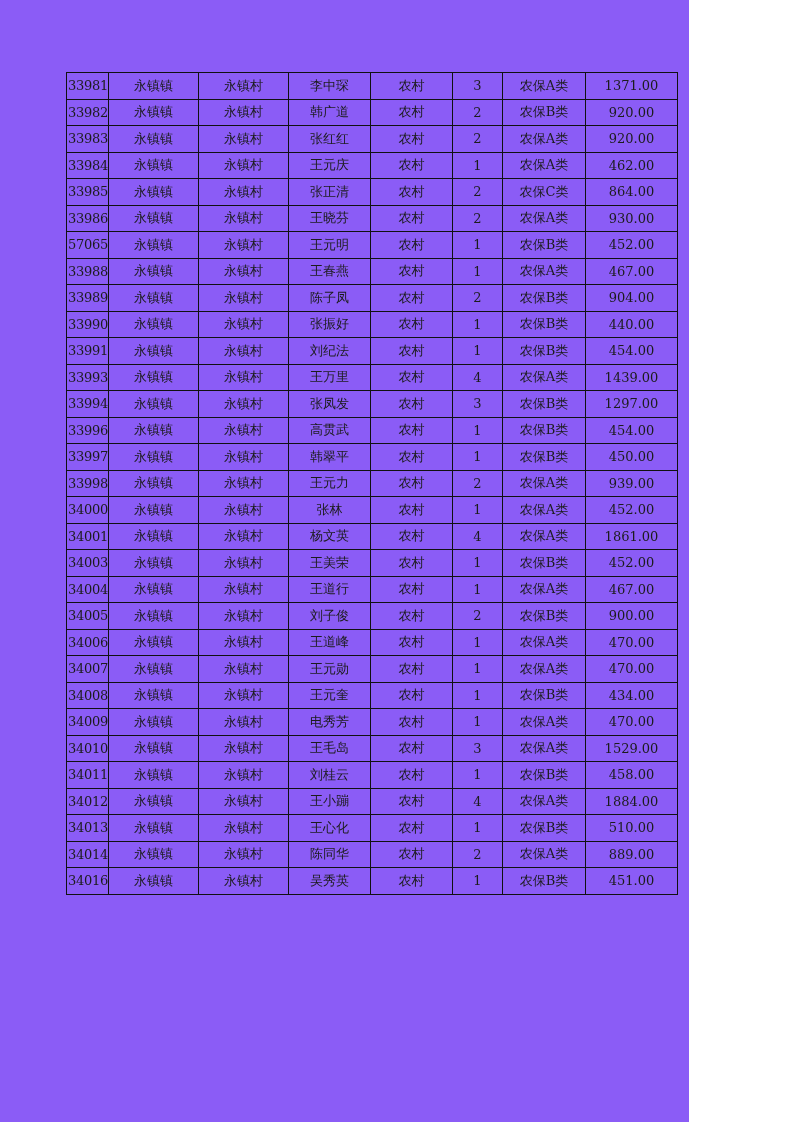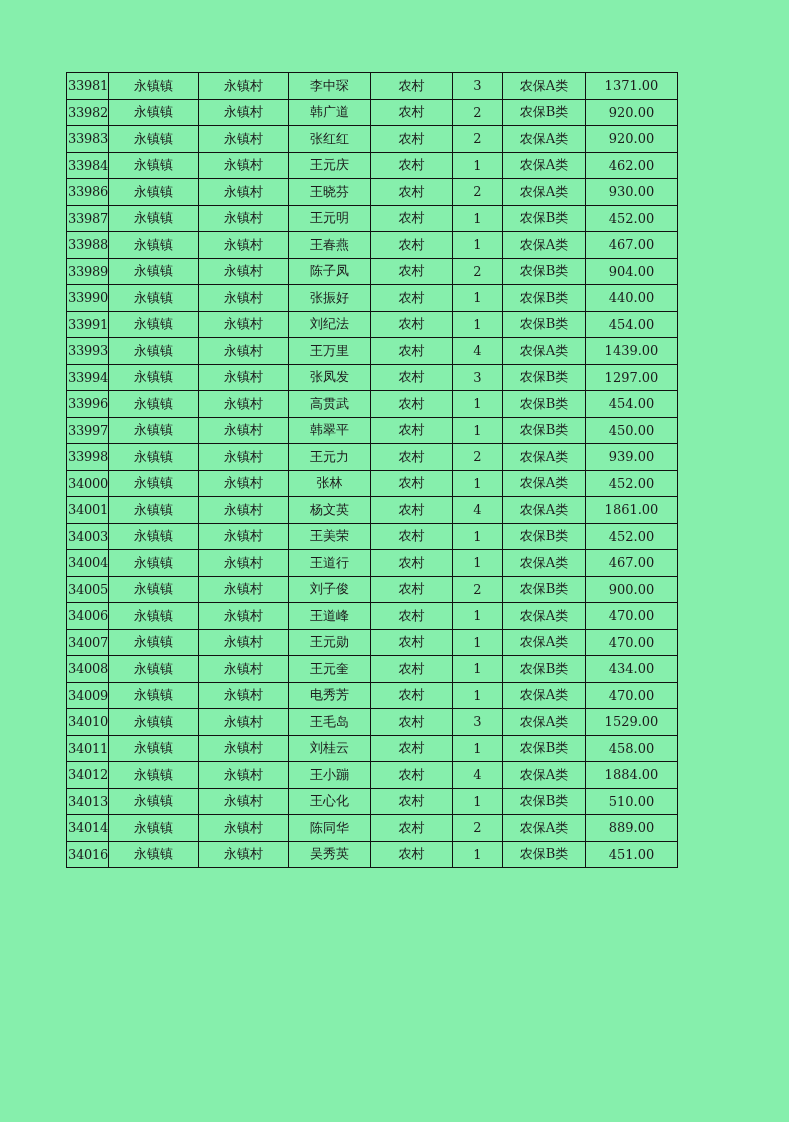--- a/index.html
+++ b/index.html
@@ -2,23 +2,23 @@
 <html><head>
 <meta charset="utf-8">
 <style>
   html, body {
     margin: 0;
     padding: 0;
     background: #ffffff;
   }
   .page {
     position: relative;
-    width: 789px;
+    width: 689px;
     height: 1122px;
-    background: #86efac;
+    background: #8b5cf6;
     overflow: hidden;
     font-family: "DejaVu Serif", "Liberation Serif", serif;
   }
   table.roster {
     position: absolute;
     left: 66px;
     top: 72px;
     border-collapse: collapse;
     table-layout: fixed;
     width: 611px;
@@ -97,31 +97,41 @@
           <td class="cell-id">33984</td>
           <td class="cell-town">永镇镇</td>
           <td class="cell-village">永镇村</td>
           <td class="cell-name">王元庆</td>
           <td class="cell-area_type">农村</td>
           <td class="cell-count">1</td>
           <td class="cell-category">农保A类</td>
           <td class="cell-amount">462.00</td>
         </tr>
         <tr>
+          <td class="cell-id">33985</td>
+          <td class="cell-town">永镇镇</td>
+          <td class="cell-village">永镇村</td>
+          <td class="cell-name">张正清</td>
+          <td class="cell-area_type">农村</td>
+          <td class="cell-count">2</td>
+          <td class="cell-category">农保C类</td>
+          <td class="cell-amount">864.00</td>
+        </tr>
+        <tr>
           <td class="cell-id">33986</td>
           <td class="cell-town">永镇镇</td>
           <td class="cell-village">永镇村</td>
           <td class="cell-name">王晓芬</td>
           <td class="cell-area_type">农村</td>
           <td class="cell-count">2</td>
           <td class="cell-category">农保A类</td>
           <td class="cell-amount">930.00</td>
         </tr>
         <tr>
-          <td class="cell-id">33987</td>
+          <td class="cell-id">57065</td>
           <td class="cell-town">永镇镇</td>
           <td class="cell-village">永镇村</td>
           <td class="cell-name">王元明</td>
           <td class="cell-area_type">农村</td>
           <td class="cell-count">1</td>
           <td class="cell-category">农保B类</td>
           <td class="cell-amount">452.00</td>
         </tr>
         <tr>
           <td class="cell-id">33988</td>

